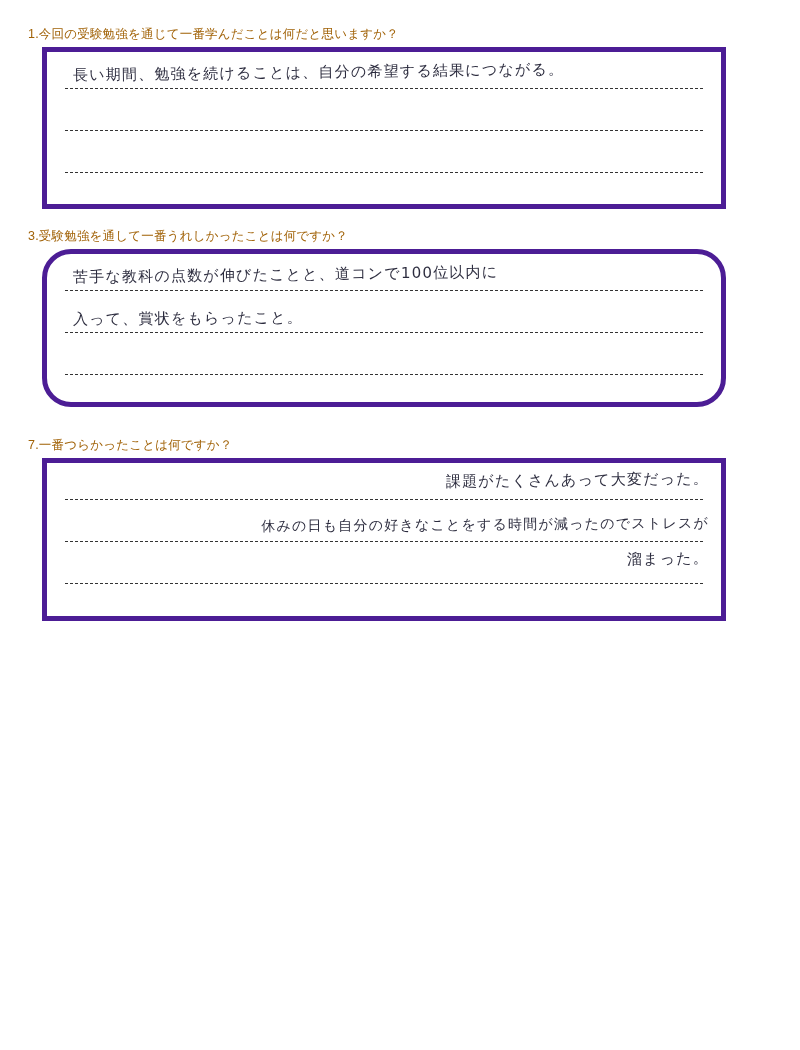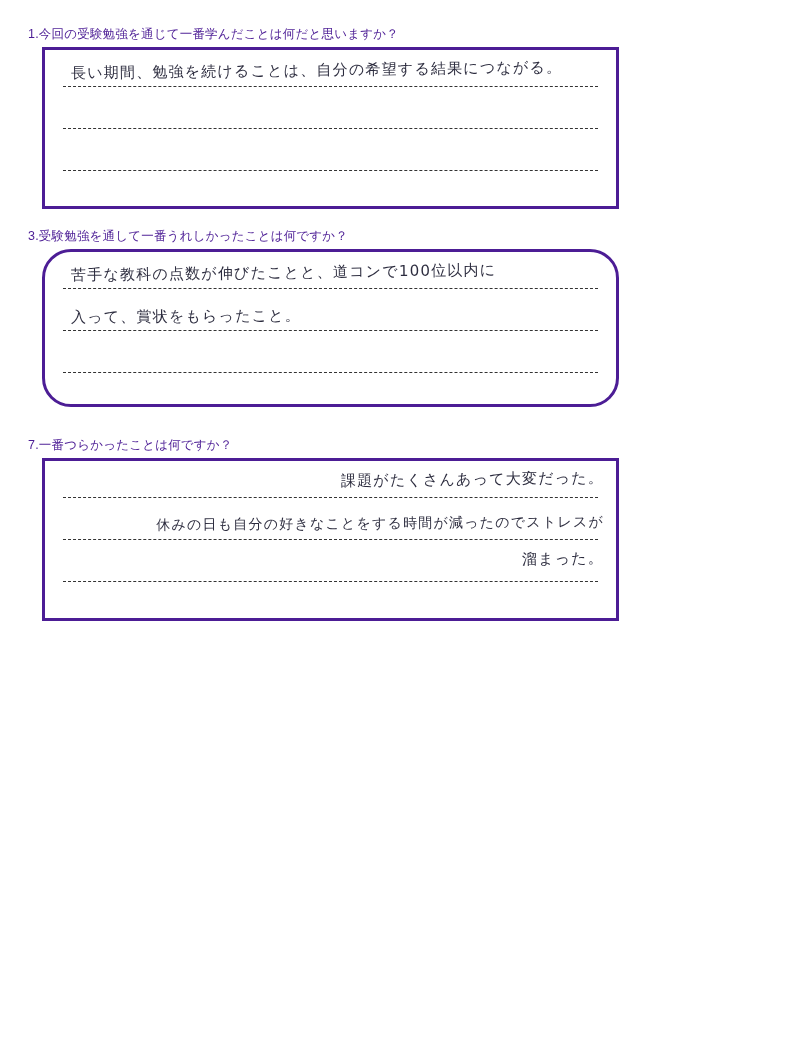--- a/index.html
+++ b/index.html
@@ -26,31 +26,31 @@
   .question-block {
     position: absolute;
     left: 28px;
     width: 700px;
   }
 
   .q-label {
     font-size: 12.5px;
     line-height: 16px;
     letter-spacing: 0.2px;
-    color: #4c1d95;
+    color: #a16207;
     white-space: nowrap;
     margin-bottom: 5px;
   }
 
   .answer-box {
     position: relative;
-    border: 3px solid #4c1d95;
+    border: 5px solid #4c1d95;
     background: #ffffff;
     margin-left: 14px;
-    width: 577px;
+    width: 684px;
     box-sizing: border-box;
   }
 
   
   .rule {
     position: absolute;
     left: 18px;
     right: 18px;
     border-top: 1px dashed #333333;
     height: 0;

